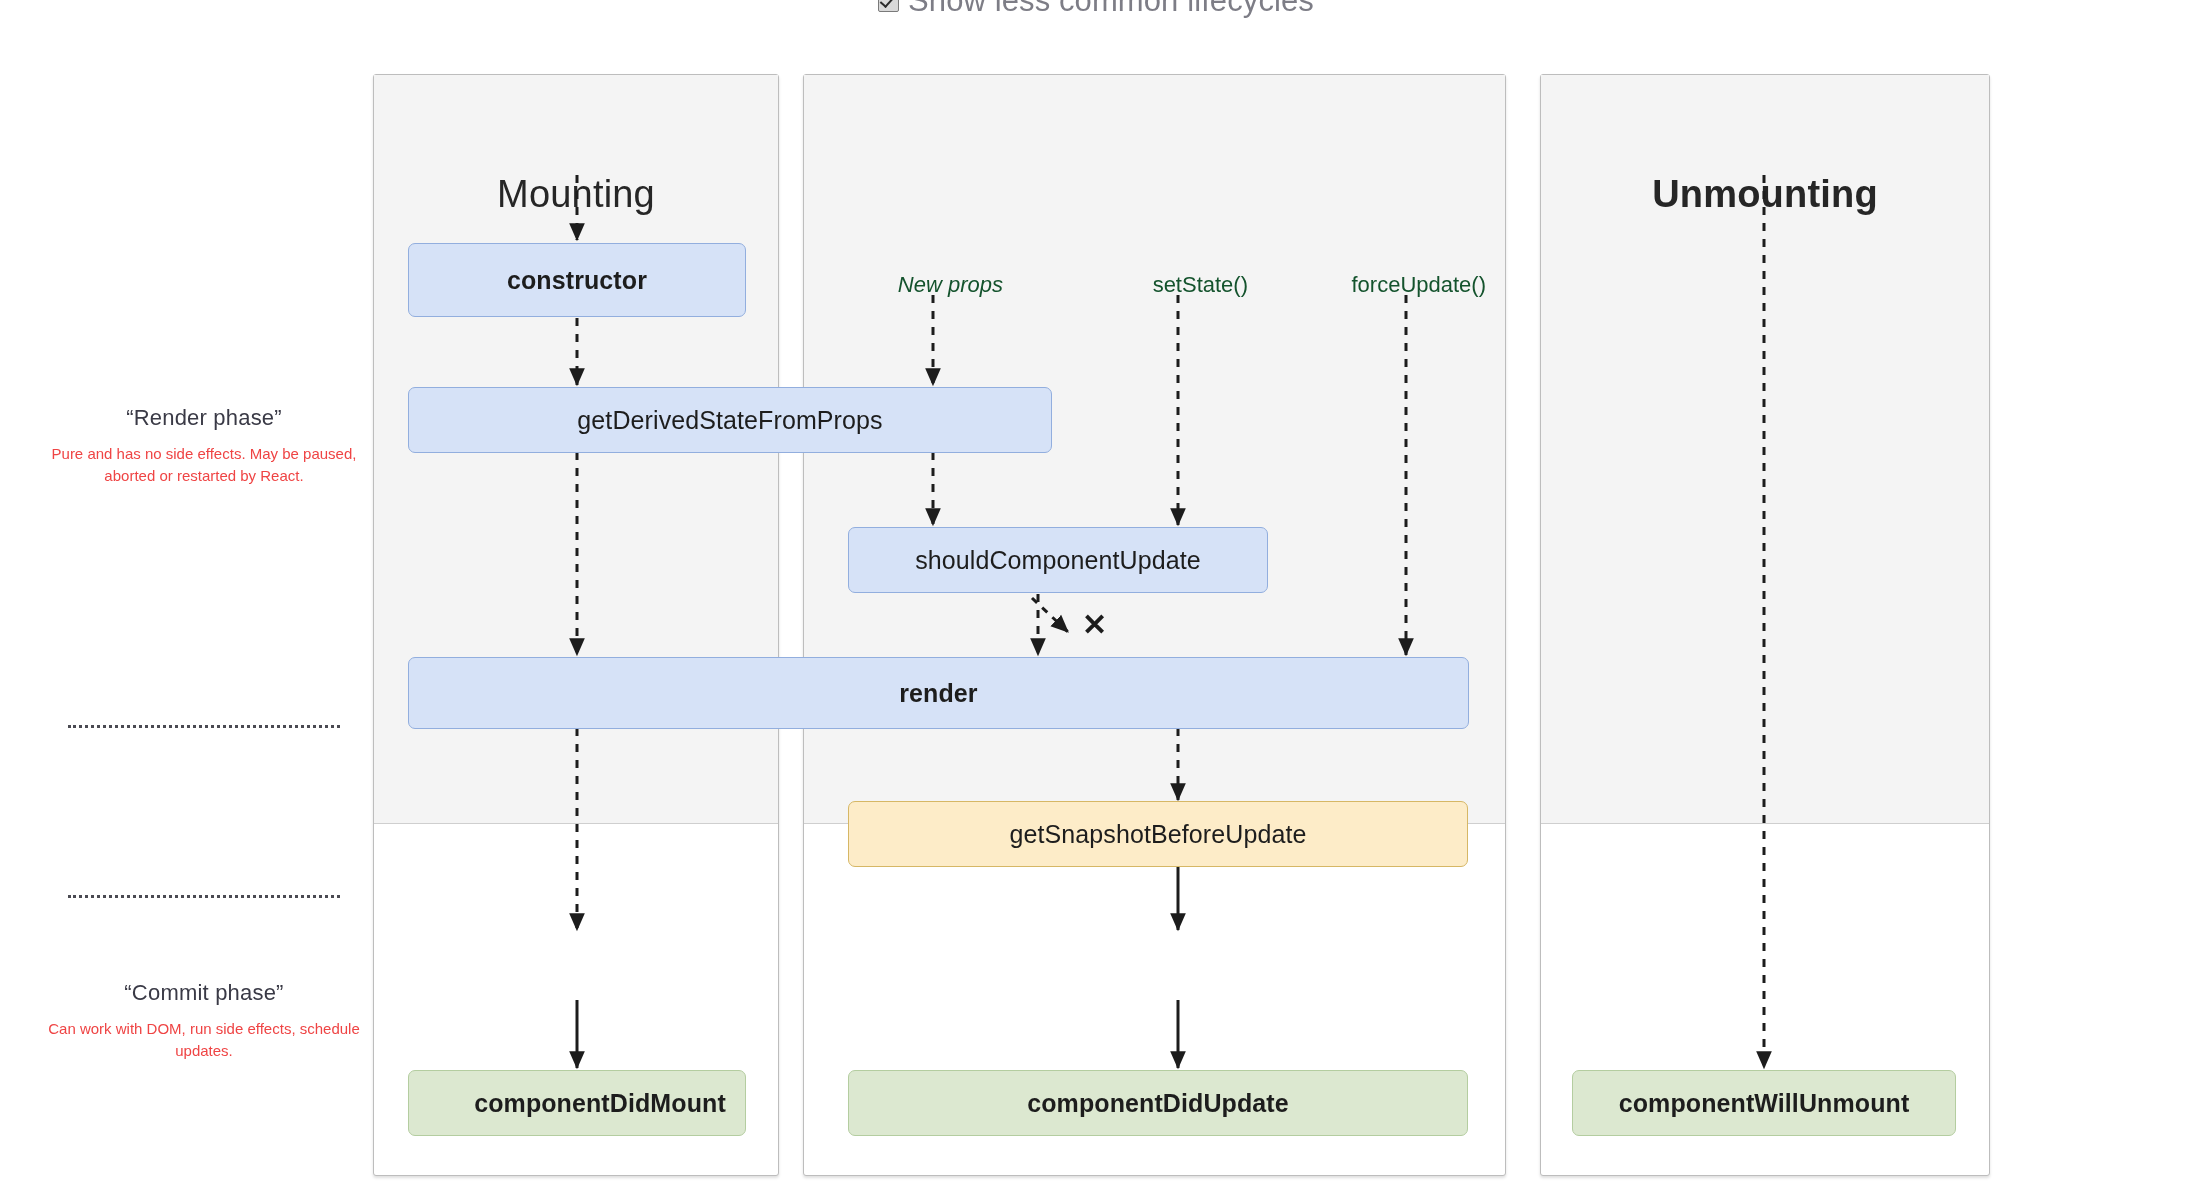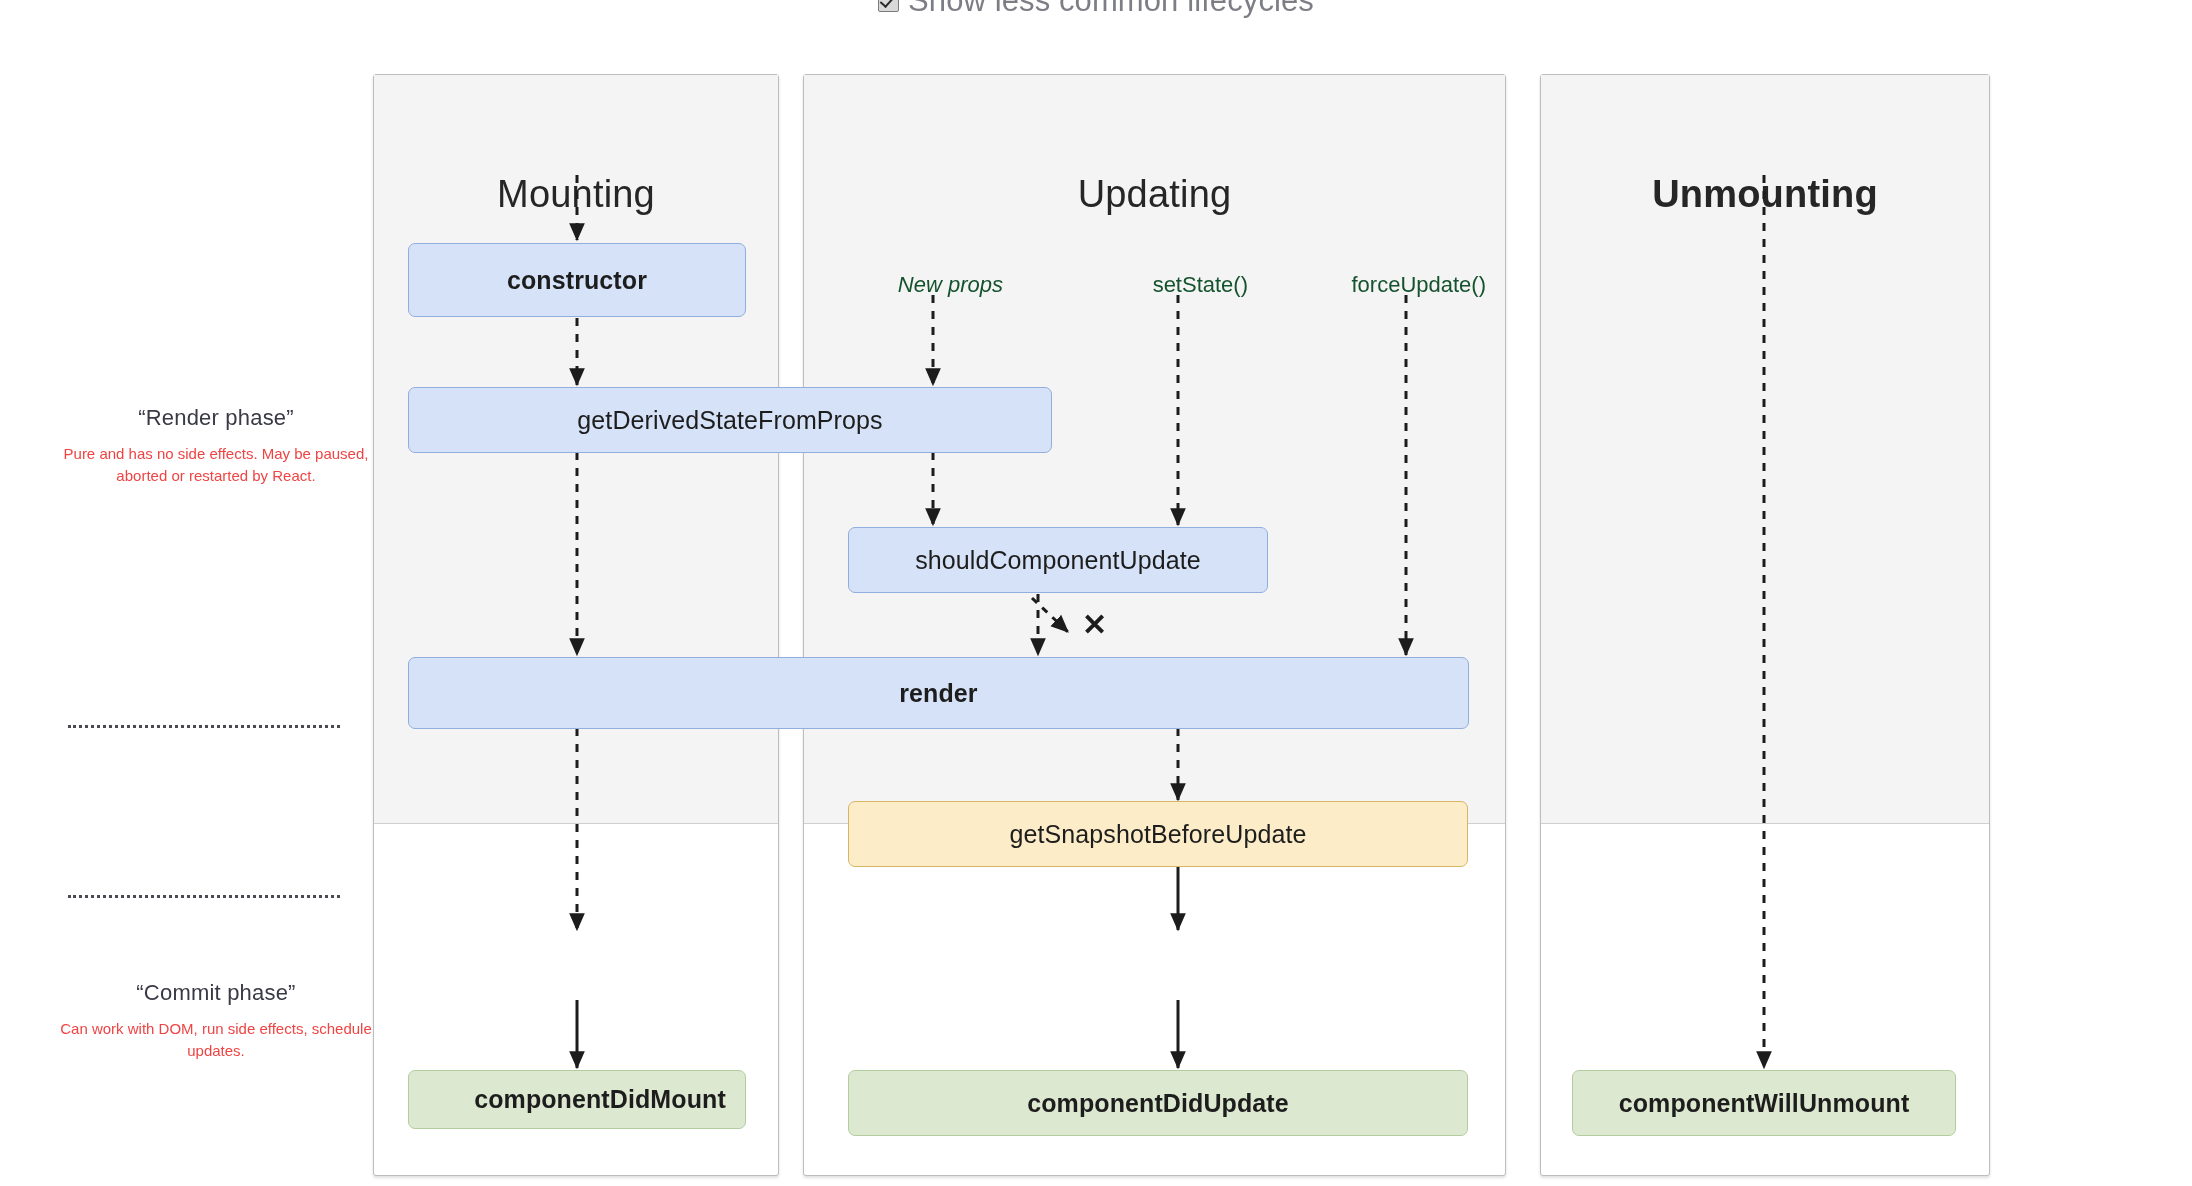--- a/index.html
+++ b/index.html
@@ -64,21 +64,21 @@
   
   .legend {
     position: absolute;
     left: 48px;
     top: 60px;
     width: 312px;
     height: 1120px;
   }
   .legend-block {
     position: absolute;
-    left: 12px;
+    left: 0;
     width: 312px;
     text-align: center;
   }
   .legend-title {
     font-size: 22px;
     color: #3a3a46;
     letter-spacing: .2px;
     margin-bottom: 12px;
   }
   .legend-desc {
@@ -207,21 +207,20 @@
 
   </div>
 
   <div class="panel" style="left:373px; top:74px; width:406px; height:1102px;padding-left:28px;">
     <div class="panel-shade" style="height:749px;"></div>
     <div class="panel-title" style="top:98px;">Mounting</div>
   </div>
 
   <div class="panel" style="left:803px; top:74px; width:703px; height:1102px;">
     <div class="panel-shade" style="height:749px;"></div>
-    <div class="panel-title" style="top:98px;">Updating</div>
   </div>
 
   <div class="panel" style="left:1540px; top:74px; width:450px; height:1102px;">
     <div class="panel-shade" style="height:749px;"></div>
     <div class="panel-title" style="top:98px;font-weight:bold;">Unmounting</div>
   </div>
 
   <svg class="conn" width="2192" height="1186" style="left:0; top:0;">
     <defs>
       <marker id="arrowhead" markerWidth="7" markerHeight="7" refX="5.6" refY="3.1" orient="auto" markerUnits="strokeWidth">
@@ -273,19 +272,19 @@
 
   <div class="node blue" style="left:408px; top:387px; width:644px; height:66px;">getDerivedStateFromProps</div>
 
   <div class="node blue" style="left:848px; top:527px; width:420px; height:66px;">shouldComponentUpdate</div>
 
   <div class="node blue bold" style="left:408px; top:657px; width:1061px; height:72px;">render</div>
 
   <div class="node cream" style="left:848px; top:801px; width:620px; height:66px;">getSnapshotBeforeUpdate</div>
 
 
-  <div class="node green bold" style="left:408px; top:1070px; width:338px; height:59px;padding-left:46px;">componentDidMount</div>
+  <div class="node green bold" style="left:408px; top:1070px; width:338px; height:66px;padding-left:46px;">componentDidMount</div>
 
   <div class="node green bold" style="left:848px; top:1070px; width:620px; height:66px;">componentDidUpdate</div>
 
   <div class="node green bold" style="left:1572px; top:1070px; width:384px; height:66px;">componentWillUnmount</div>
 
 </div>
 
 </body></html>

